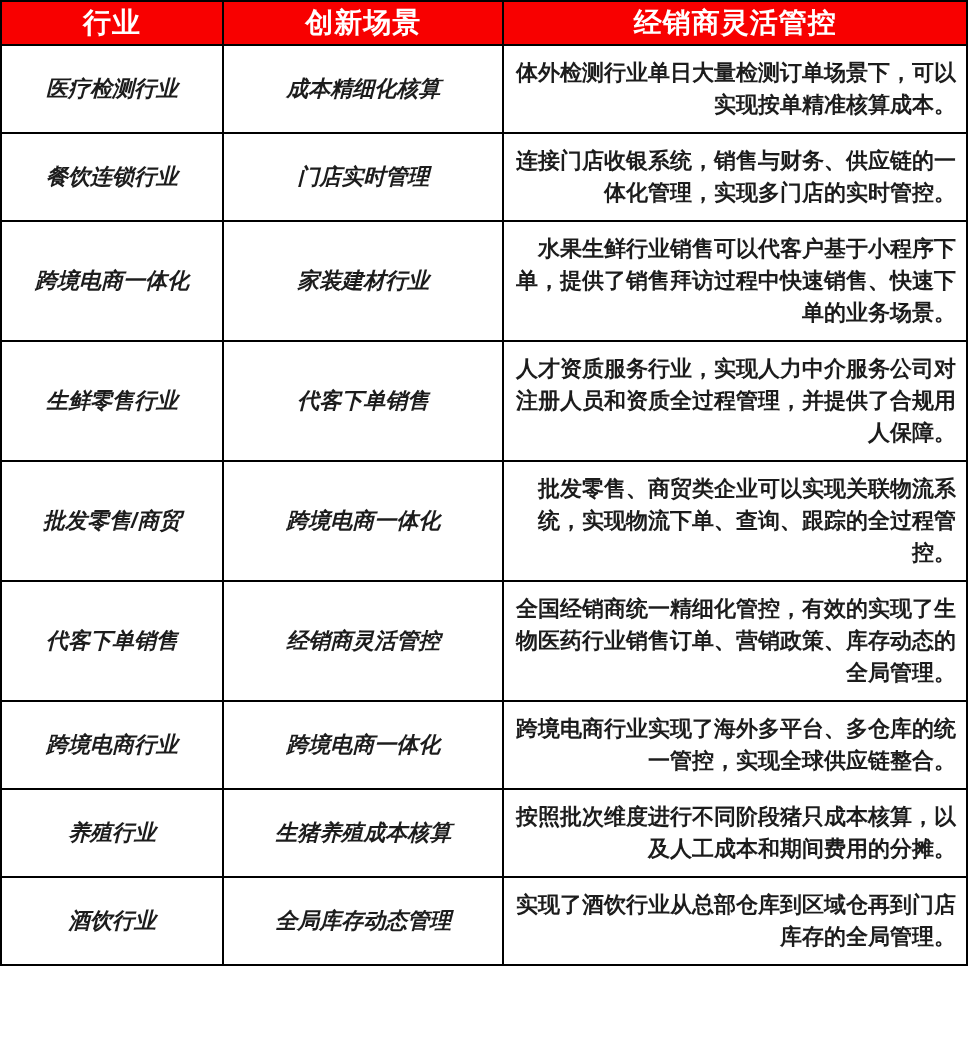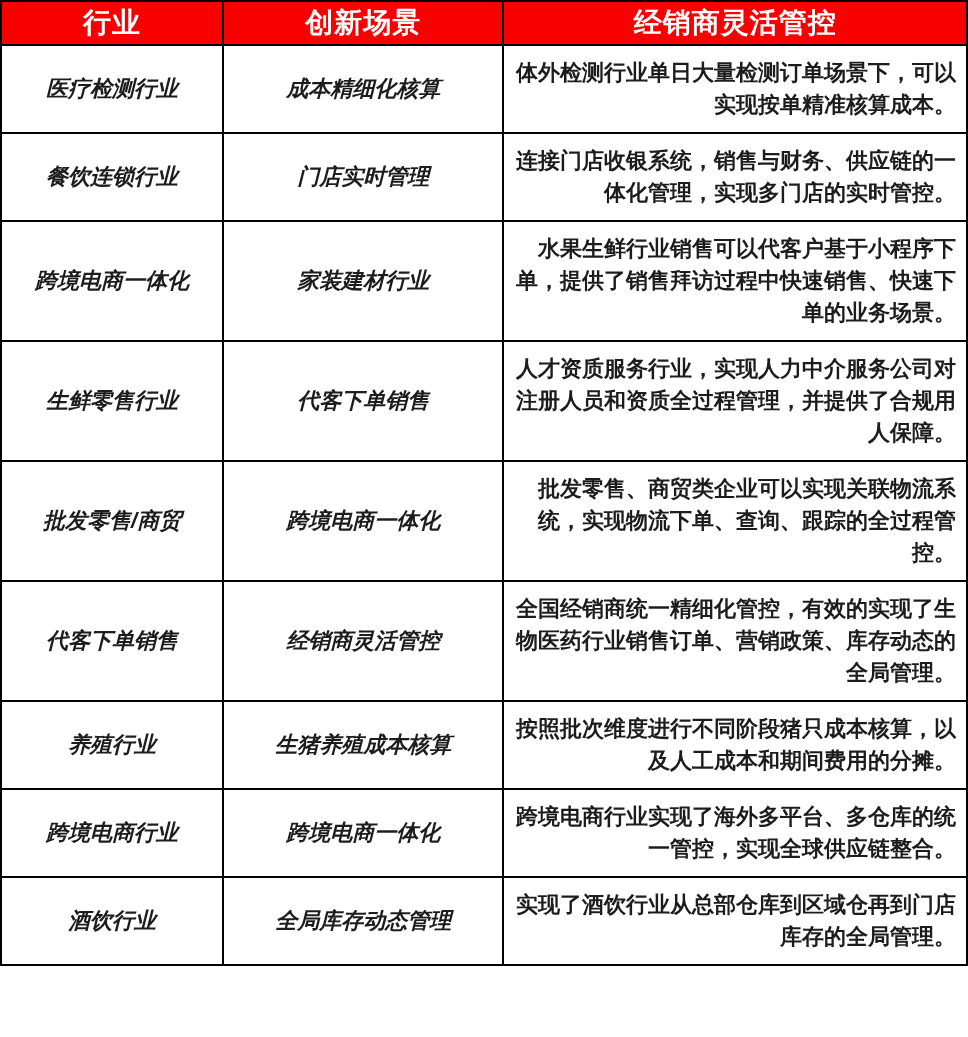--- a/index.html
+++ b/index.html
@@ -98,28 +98,28 @@
         <td class="cell-industry">批发零售/商贸</td>
         <td class="cell-scenario">跨境电商一体化</td>
         <td class="cell-application">批发零售、商贸类企业可以实现关联物流系统，实现物流下单、查询、跟踪的全过程管控。</td>
       </tr>
       <tr>
         <td class="cell-industry">代客下单销售</td>
         <td class="cell-scenario">经销商灵活管控</td>
         <td class="cell-application">全国经销商统一精细化管控，有效的实现了生物医药行业销售订单、营销政策、库存动态的全局管理。</td>
       </tr>
       <tr>
+        <td class="cell-industry">跨境电商行业</td>
+        <td class="cell-scenario">跨境电商一体化</td>
+        <td class="cell-application">跨境电商行业实现了海外多平台、多仓库的统一管控，实现全球供应链整合。</td>
+      </tr>
+      <tr>
         <td class="cell-industry">养殖行业</td>
         <td class="cell-scenario">生猪养殖成本核算</td>
         <td class="cell-application">按照批次维度进行不同阶段猪只成本核算，以及人工成本和期间费用的分摊。</td>
-      </tr>
-      <tr>
-        <td class="cell-industry">跨境电商行业</td>
-        <td class="cell-scenario">跨境电商一体化</td>
-        <td class="cell-application">跨境电商行业实现了海外多平台、多仓库的统一管控，实现全球供应链整合。</td>
       </tr>
       <tr>
         <td class="cell-industry">酒饮行业</td>
         <td class="cell-scenario">全局库存动态管理</td>
         <td class="cell-application">实现了酒饮行业从总部仓库到区域仓再到门店库存的全局管理。</td>
       </tr>
     </tbody>
   </table>
 </div>
 

